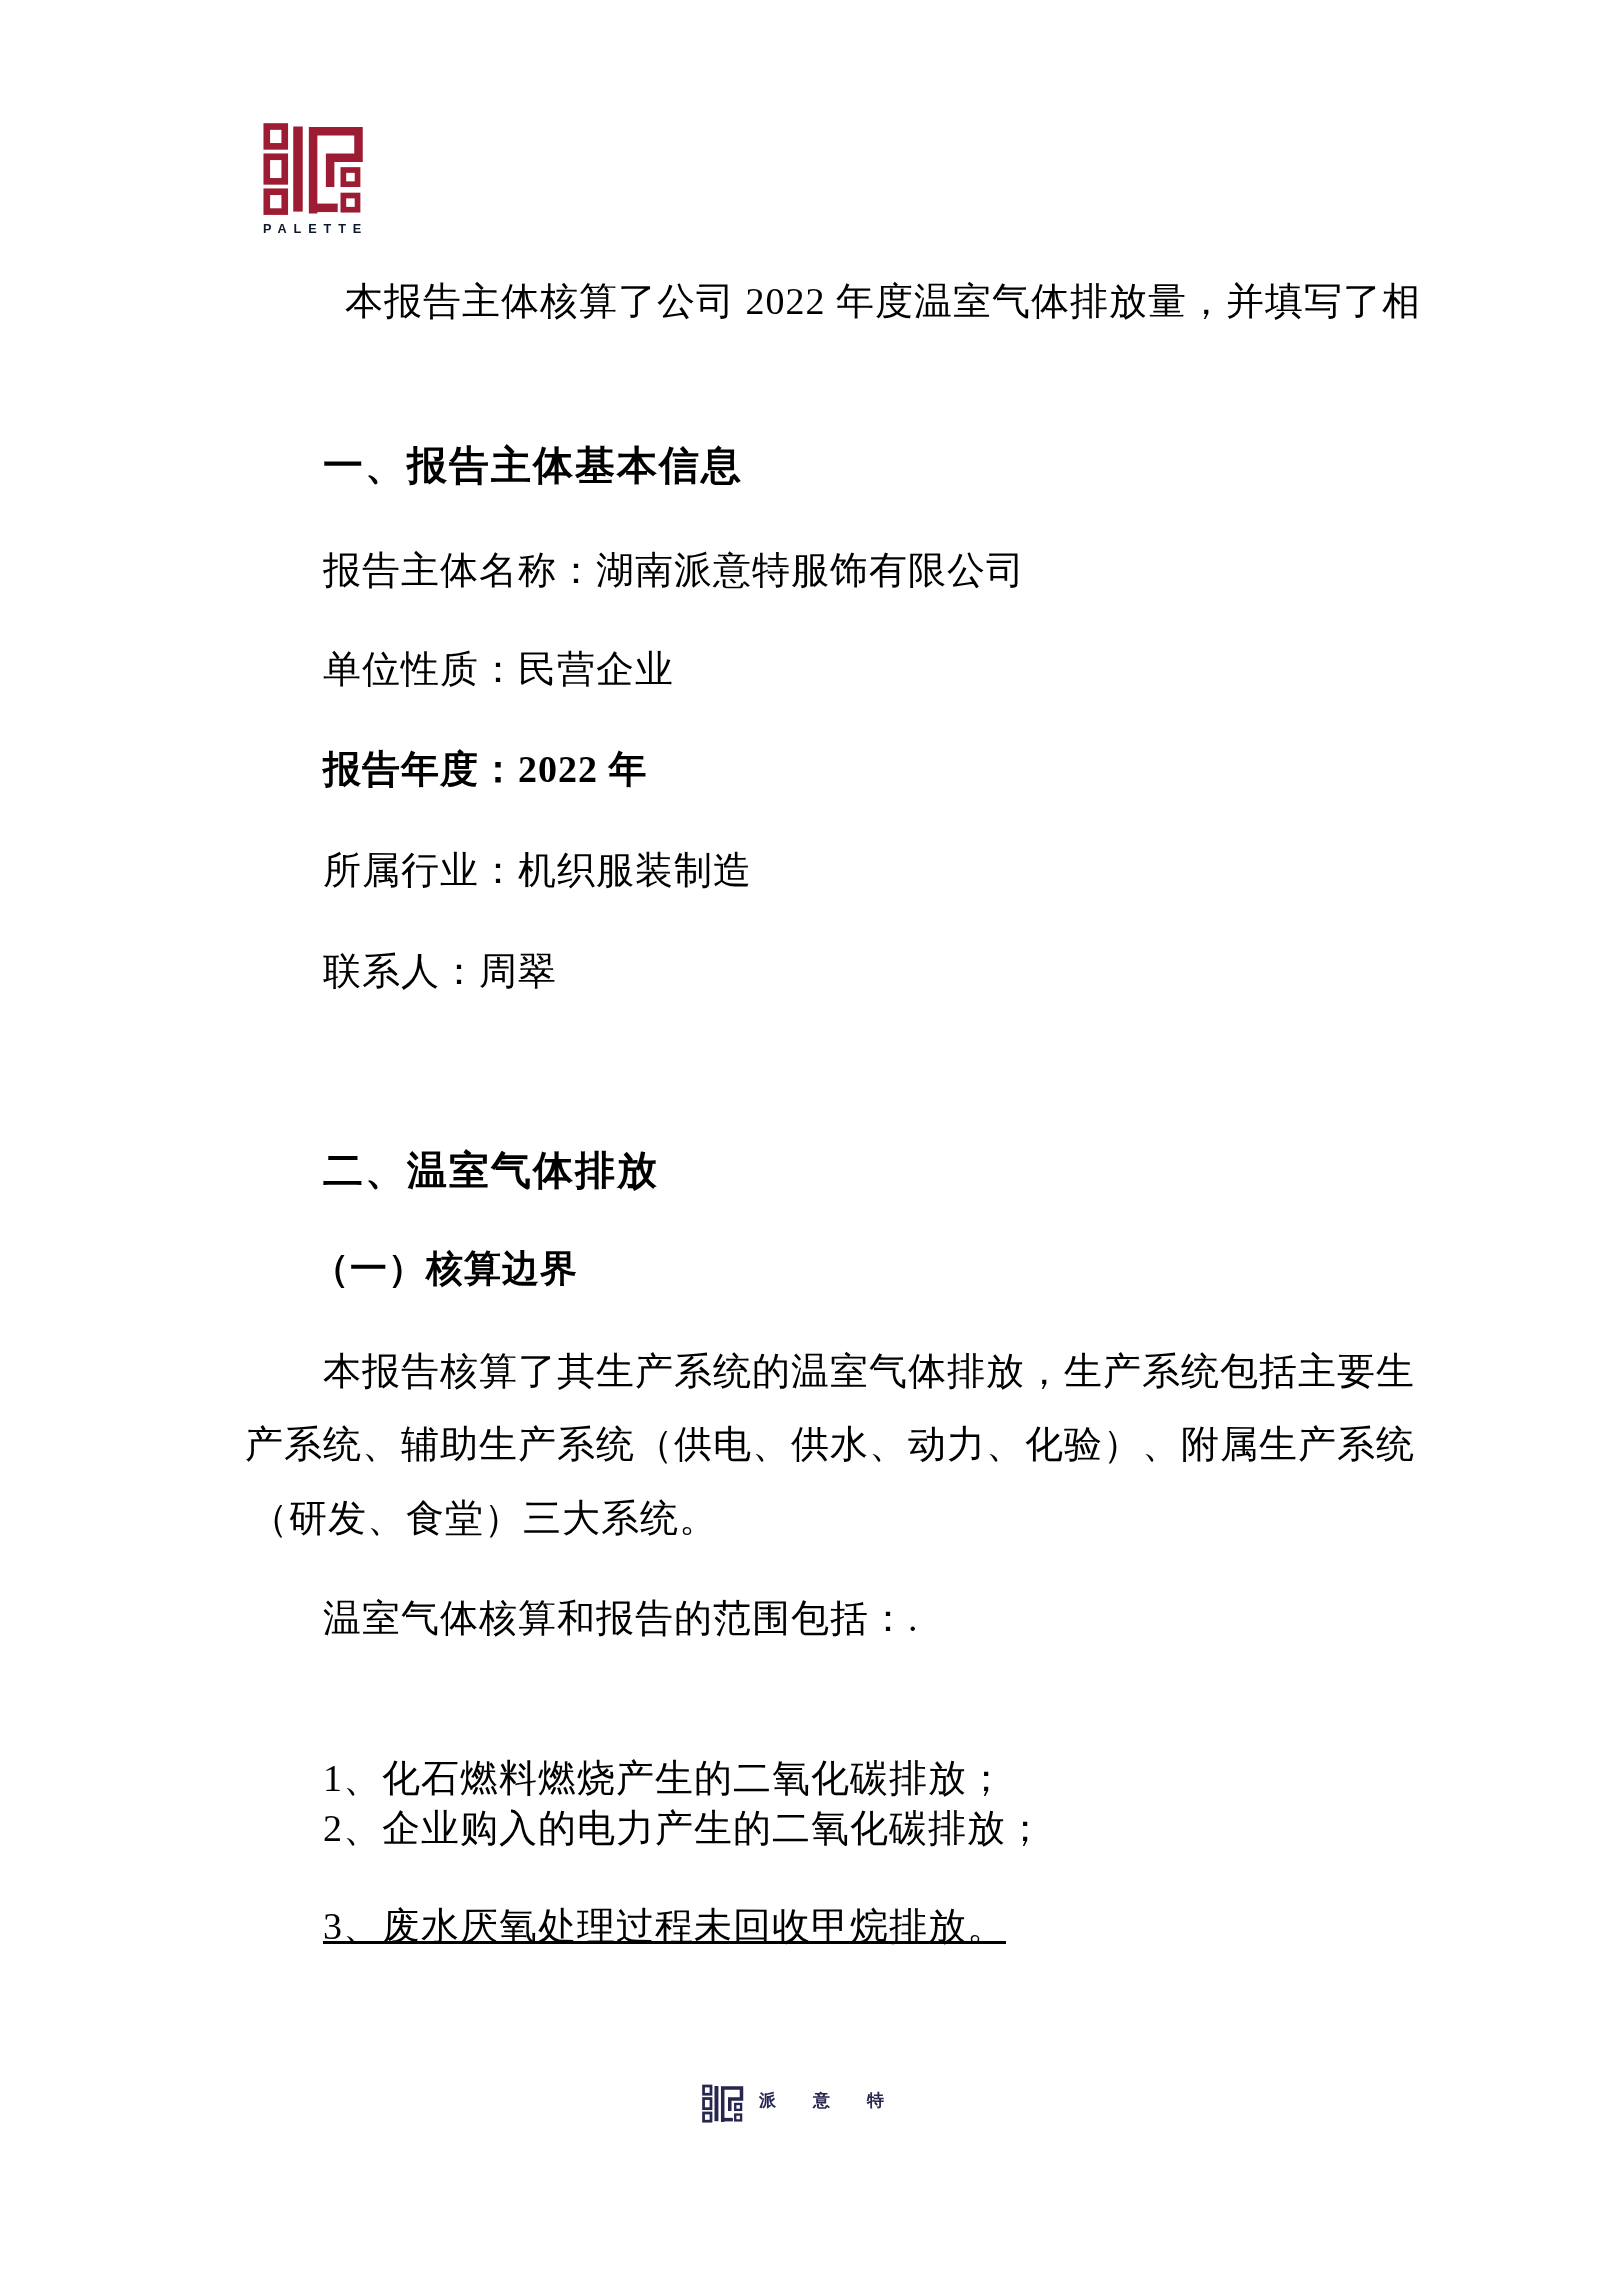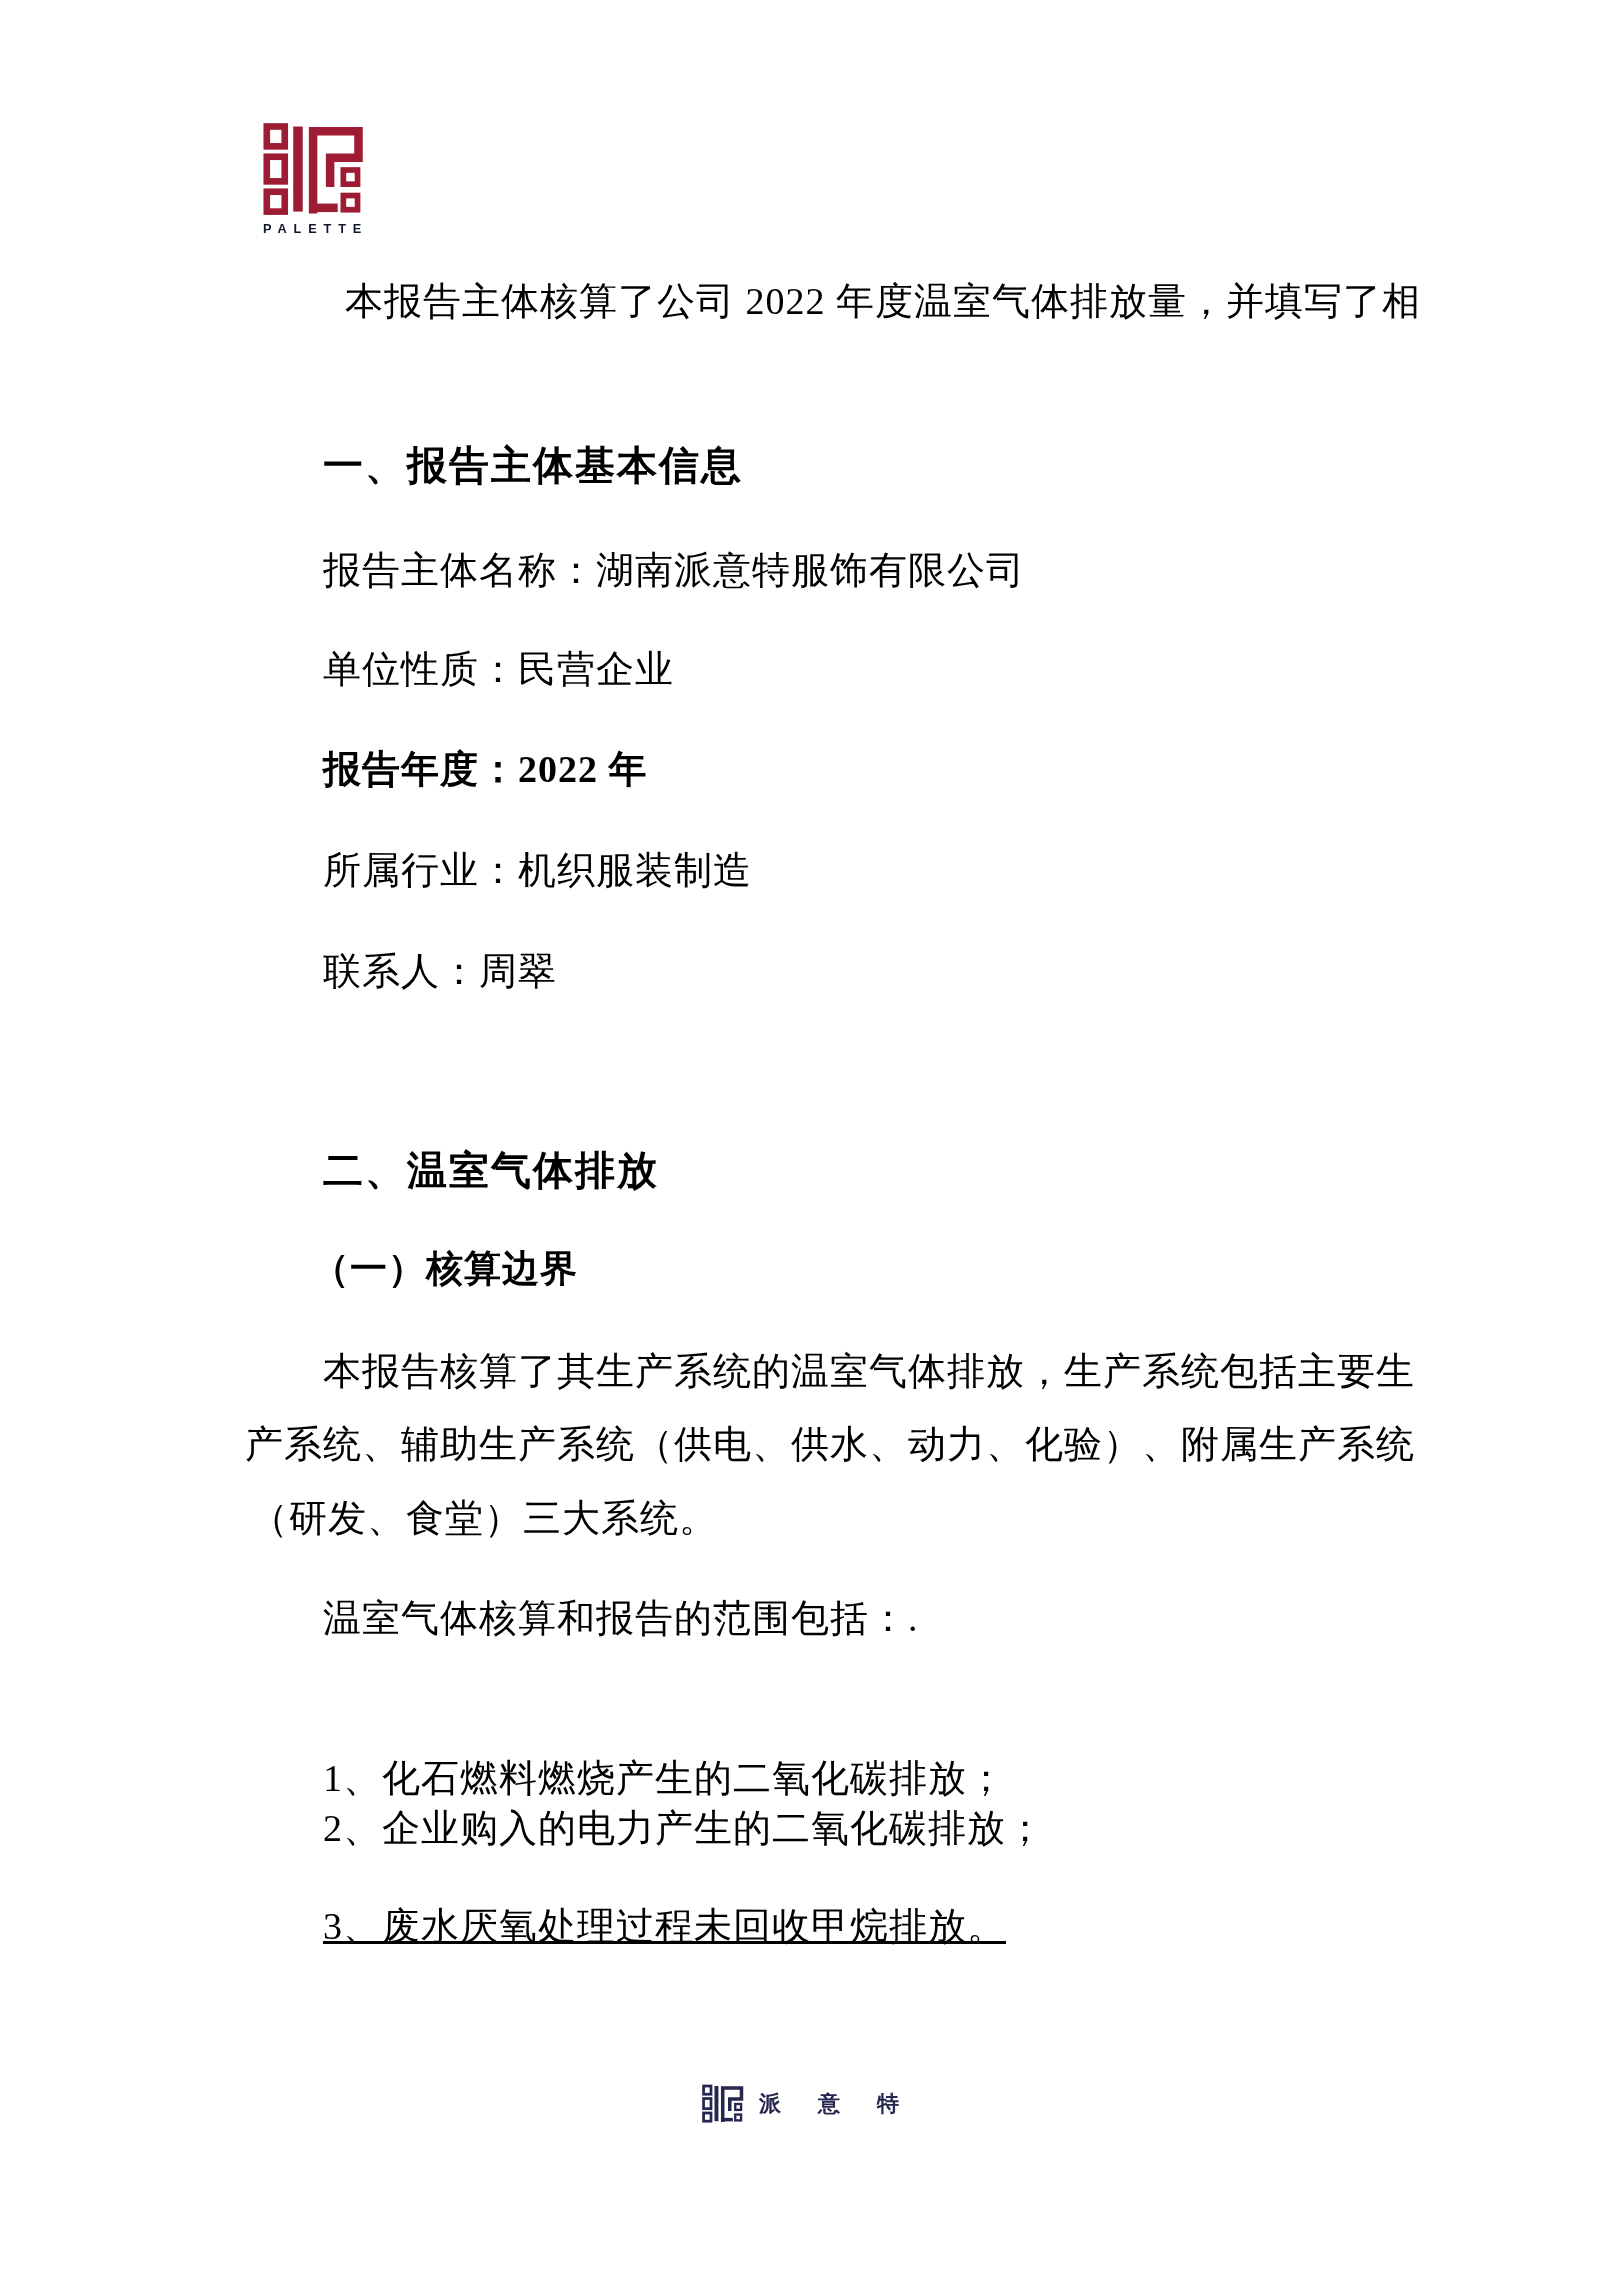--- a/index.html
+++ b/index.html
@@ -42,21 +42,21 @@
     font-size:12.7px;
     font-weight:600;
     letter-spacing:6.9px;
     color:#0f172a;
   }
   
   .footer-logo{left:702px;top:2084px;color:#26264e;}
   .footer-brand{
     left:759px;top:2089px;
     font-family:"Liberation Sans","DejaVu Sans",sans-serif;
-    font-size:22px;
+    font-size:17px;
     font-weight:700;
     letter-spacing:37px;
     color:#26264e;
   }
 </style>
 </head>
 <body>
 
 <svg width="0" height="0" style="position:absolute">
   <defs>

